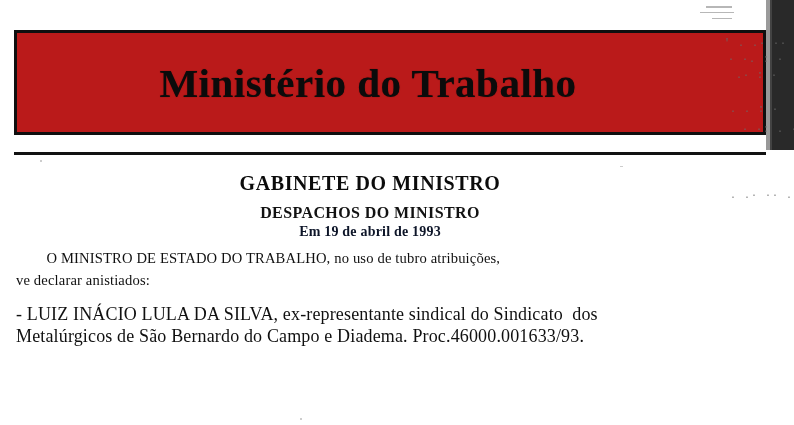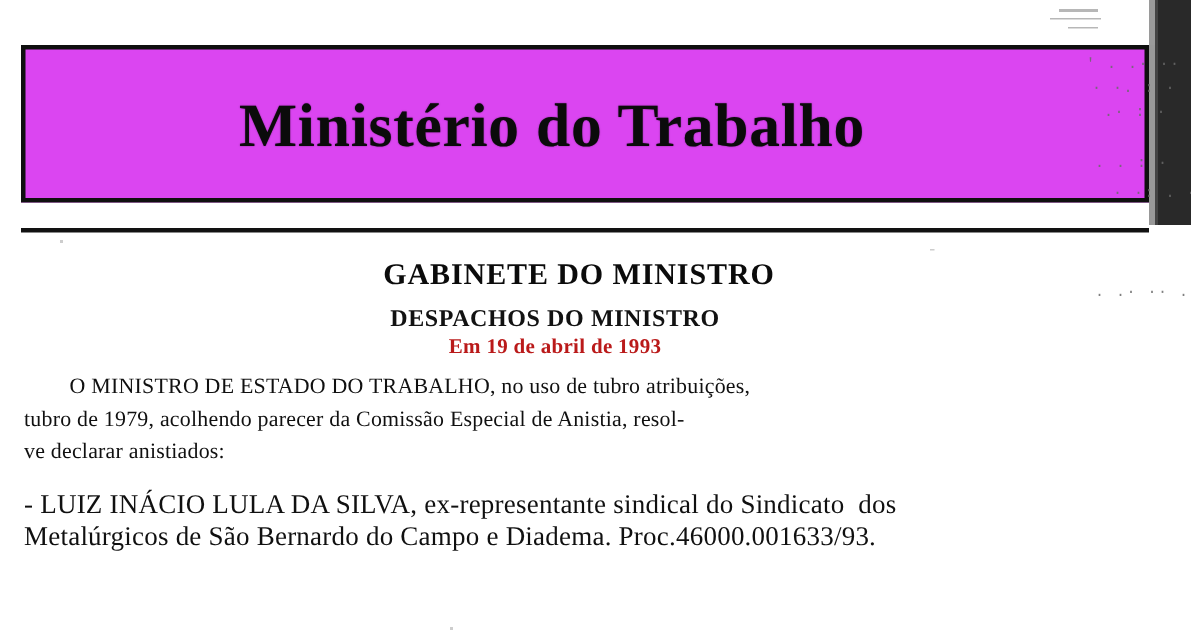--- a/index.html
+++ b/index.html
@@ -40,21 +40,21 @@
   }
 
   
   .masthead-box {
     position: absolute;
     left: 14px;
     top: 30px;
     width: 752px;
     height: 105px;
     border: 3px solid #111;
-    background: #d946ef;
+    background: #b91c1c;
     box-sizing: border-box;
   }
   .masthead-inner {
     position: absolute;
     left: 0;
     top: 0;
     right: 0;
     bottom: 0;
     display: flex;
     align-items: center;
@@ -116,21 +116,20 @@
     position: absolute;
     left: 0;
     top: 172px;
     width: 740px;
     text-align: center;
     font-family: "Liberation Serif", serif;
     font-weight: bold;
     font-size: 20px;
     letter-spacing: 0.6px;
     color: #0d0d0d;
-    padding-left: 16px;
   }
   .sub-heading {
     position: absolute;
     left: 0;
     top: 204px;
     width: 740px;
     text-align: center;
     font-family: "Liberation Serif", serif;
     font-weight: bold;
     font-size: 16px;
@@ -140,21 +139,21 @@
   .date-line {
     position: absolute;
     left: 0;
     top: 224px;
     width: 740px;
     text-align: center;
     font-family: "Liberation Serif", serif;
     font-weight: bold;
     font-size: 14px;
     letter-spacing: 0.2px;
-    color: #b91c1c;
+    color: #0f172a;
   }
 
   
   .body-block {
     position: absolute;
     left: 16px;
     top: 248px;
     width: 742px;
   }
   .body-line {
@@ -211,21 +210,20 @@
   <div class="margin-frag" style="left:730px; top:190px;">. .· ·· .</div>
 
   <div class="rule-under-masthead"></div>
 
   <div class="section-heading">GABINETE DO MINISTRO</div>
   <div class="sub-heading">DESPACHOS DO MINISTRO</div>
   <div class="date-line">Em 19 de abril de 1993</div>
 
   <div class="body-block">
     <div class="body-line">        O MINISTRO DE ESTADO DO TRABALHO, no uso de tubro atribuições,</div>
-    <div class="body-line">tubro de 1979, acolhendo parecer da Comissão Especial de Anistia, resol-</div>
     <div class="body-line">ve declarar anistiados:</div>
 
     <div class="gap"></div>
 
     <div class="entry-line">- LUIZ INÁCIO LULA DA SILVA, ex-representante sindical do Sindicato  dos</div>
     <div class="entry-line">Metalúrgicos de São Bernardo do Campo e Diadema. Proc.46000.001633/93.</div>
   </div>
 
   <div class="speck" style="left:40px; top:160px; width:2px; height:2px;"></div>
   <div class="speck" style="left:620px; top:166px; width:3px; height:1px;"></div>

